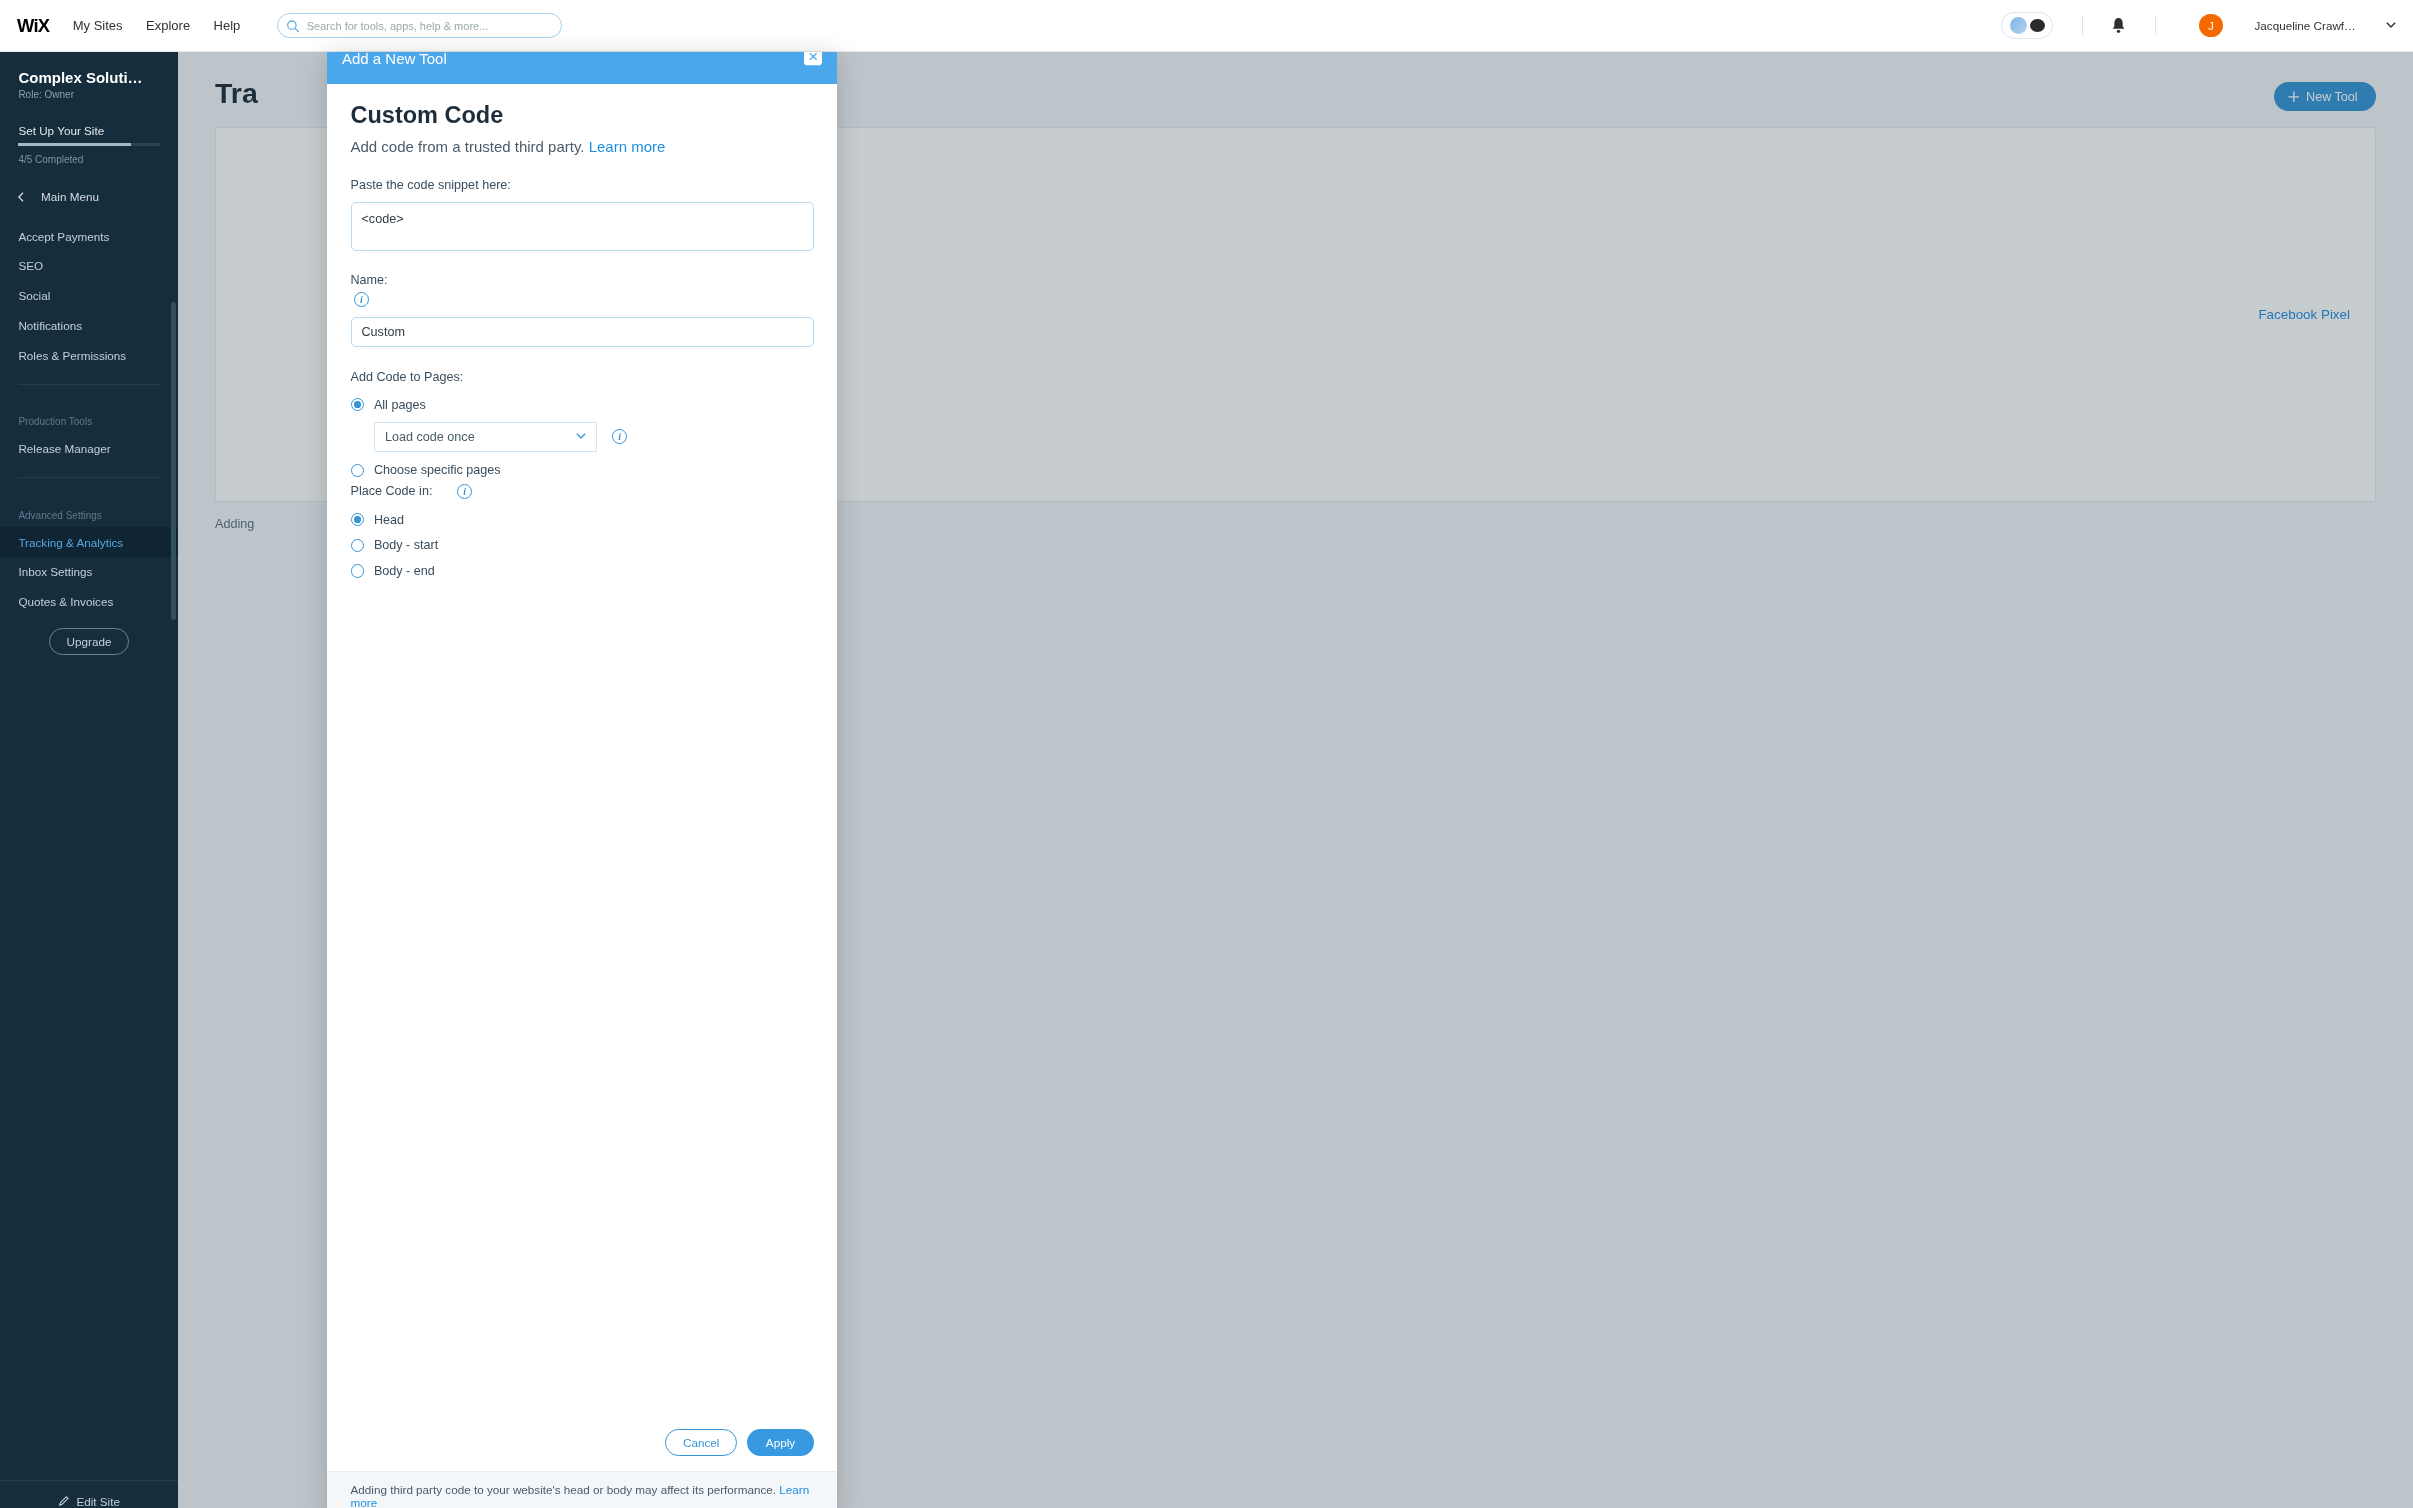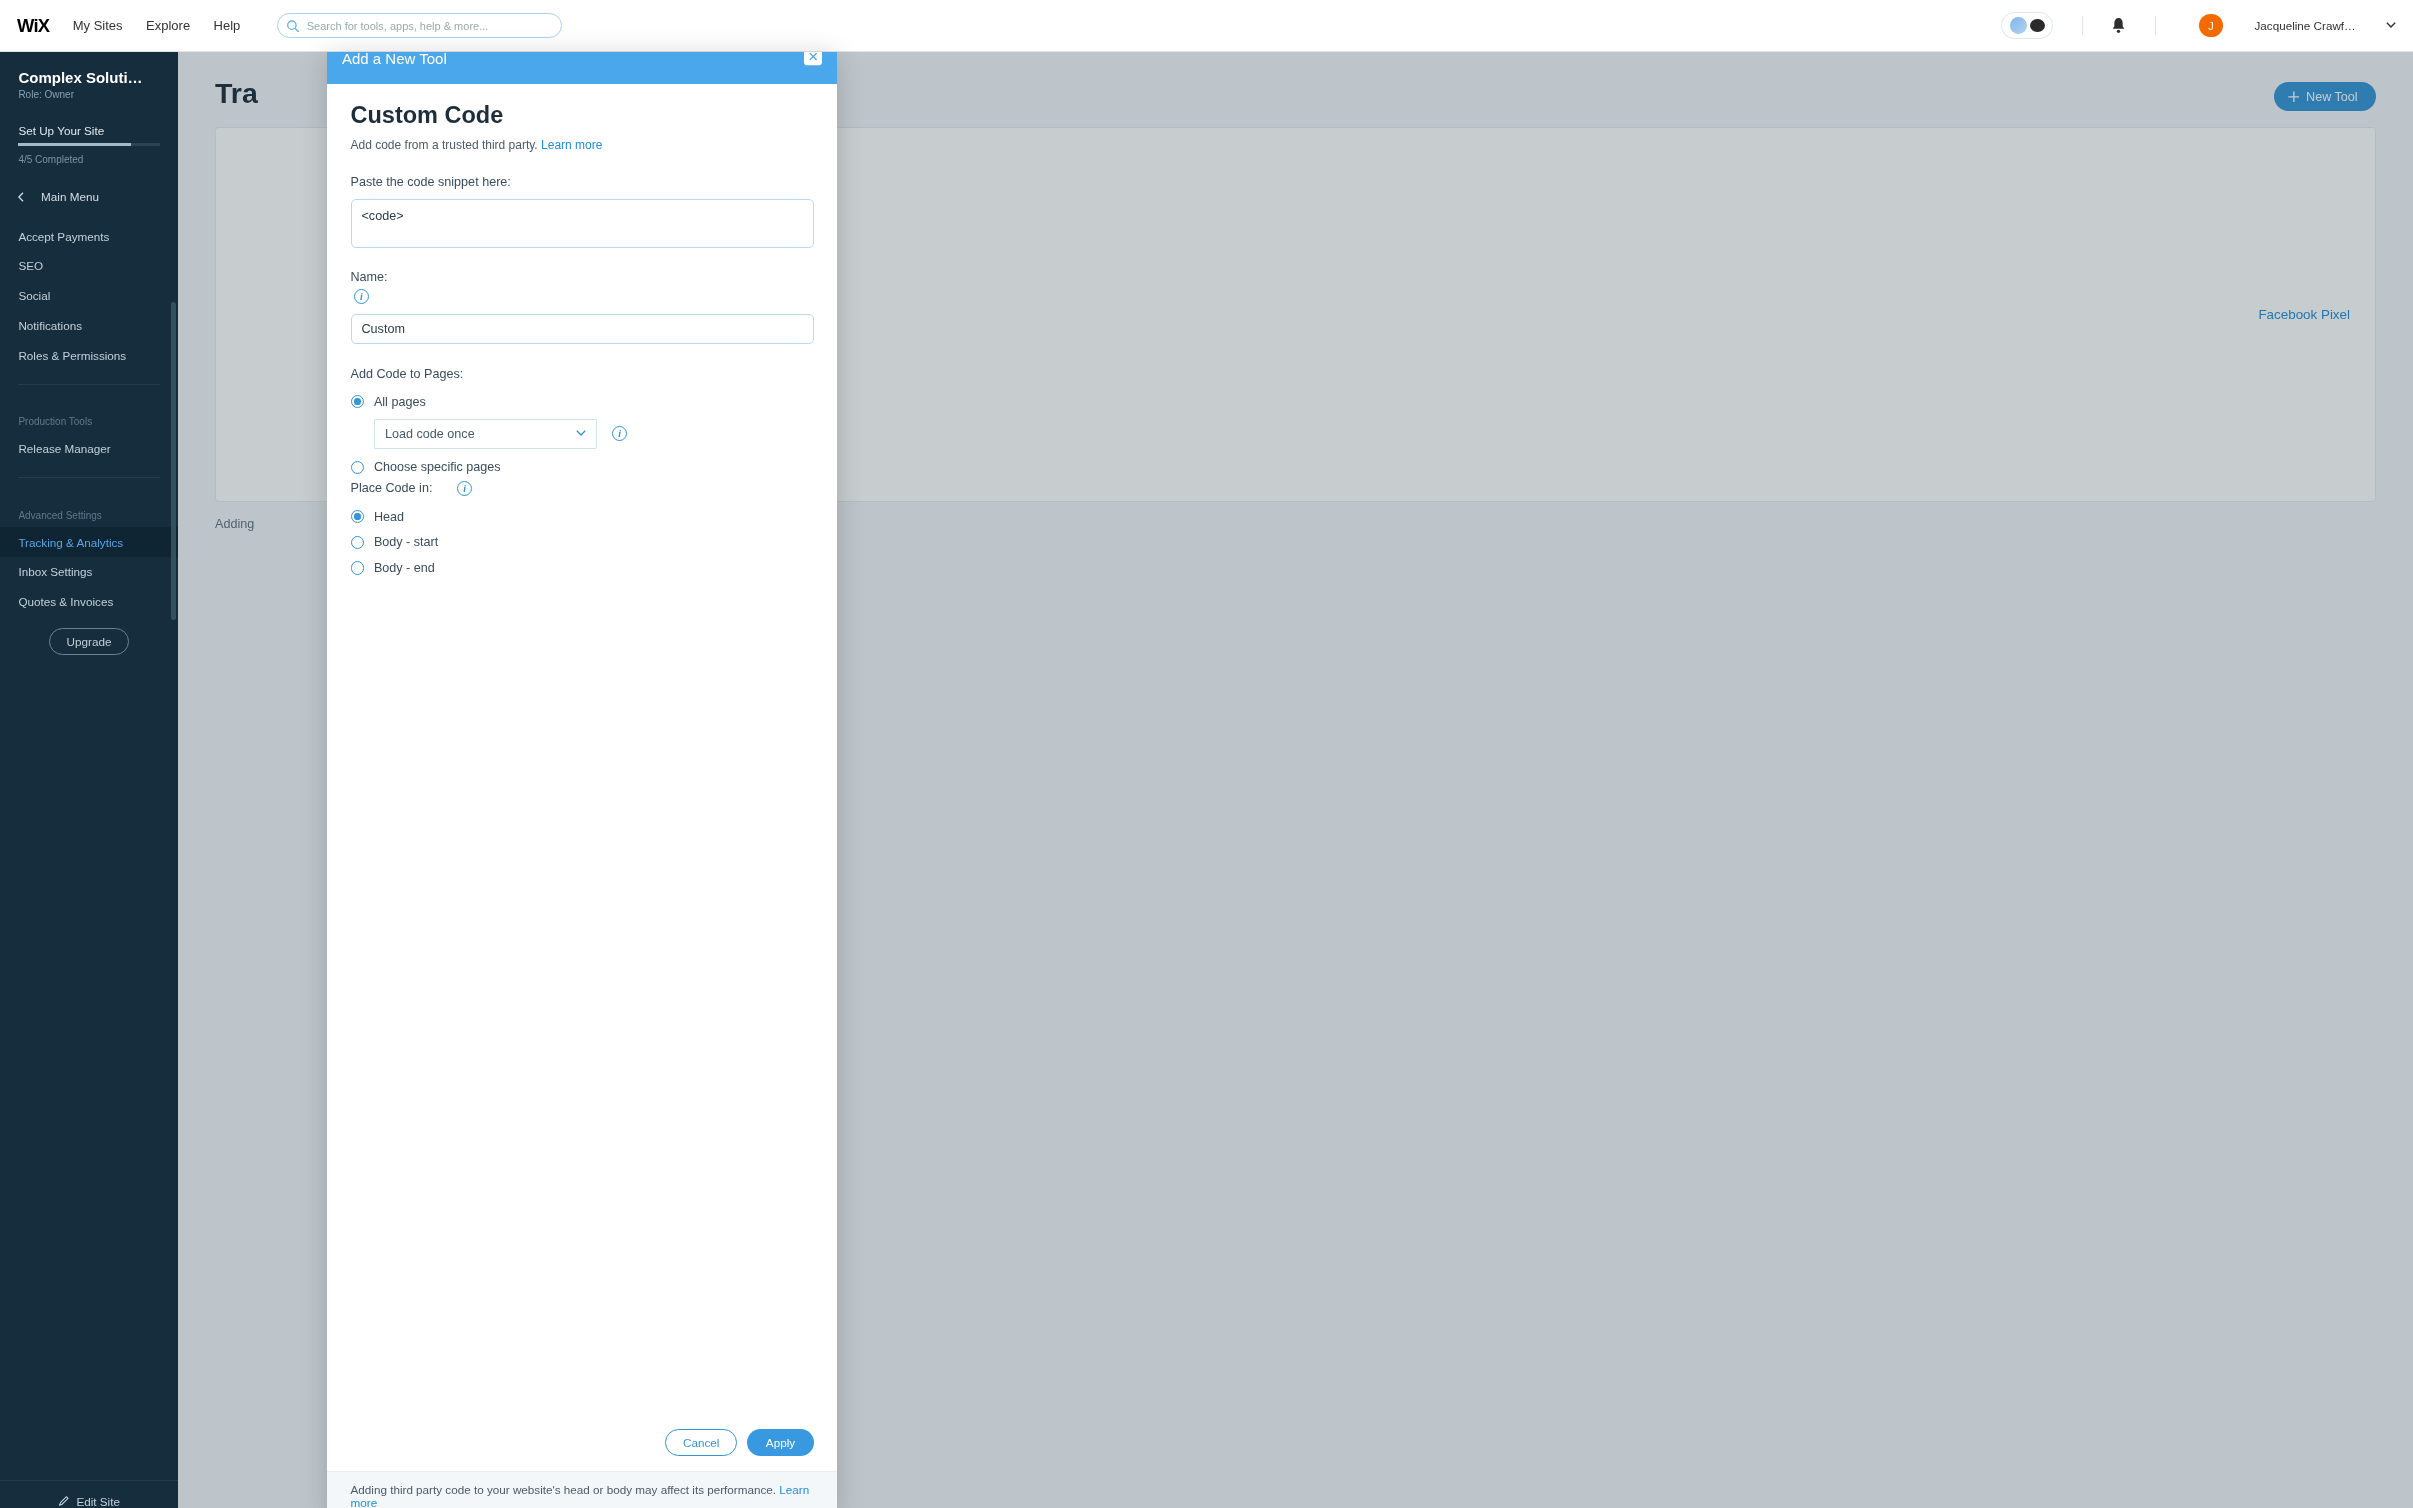--- a/index.html
+++ b/index.html
@@ -350,21 +350,21 @@
       overflow: auto;
     }
 
     .modal-title {
       font-size: 23.5px;
       font-weight: 700;
       color: #1d2d3c;
     }
     .modal-sub {
       margin-top: 8.4px;
-      font-size: 12px;
+      font-size: 15px;
       color: #4a5b69;
     }
     .modal-sub a { color: #1f8ede; text-decoration: none; }
 
     .field-label {
       margin-top: 23.5px;
       font-size: 12.6px;
       color: #3a4d5c;
     }
     .field-label.tight { margin-top: 18.4px; }

